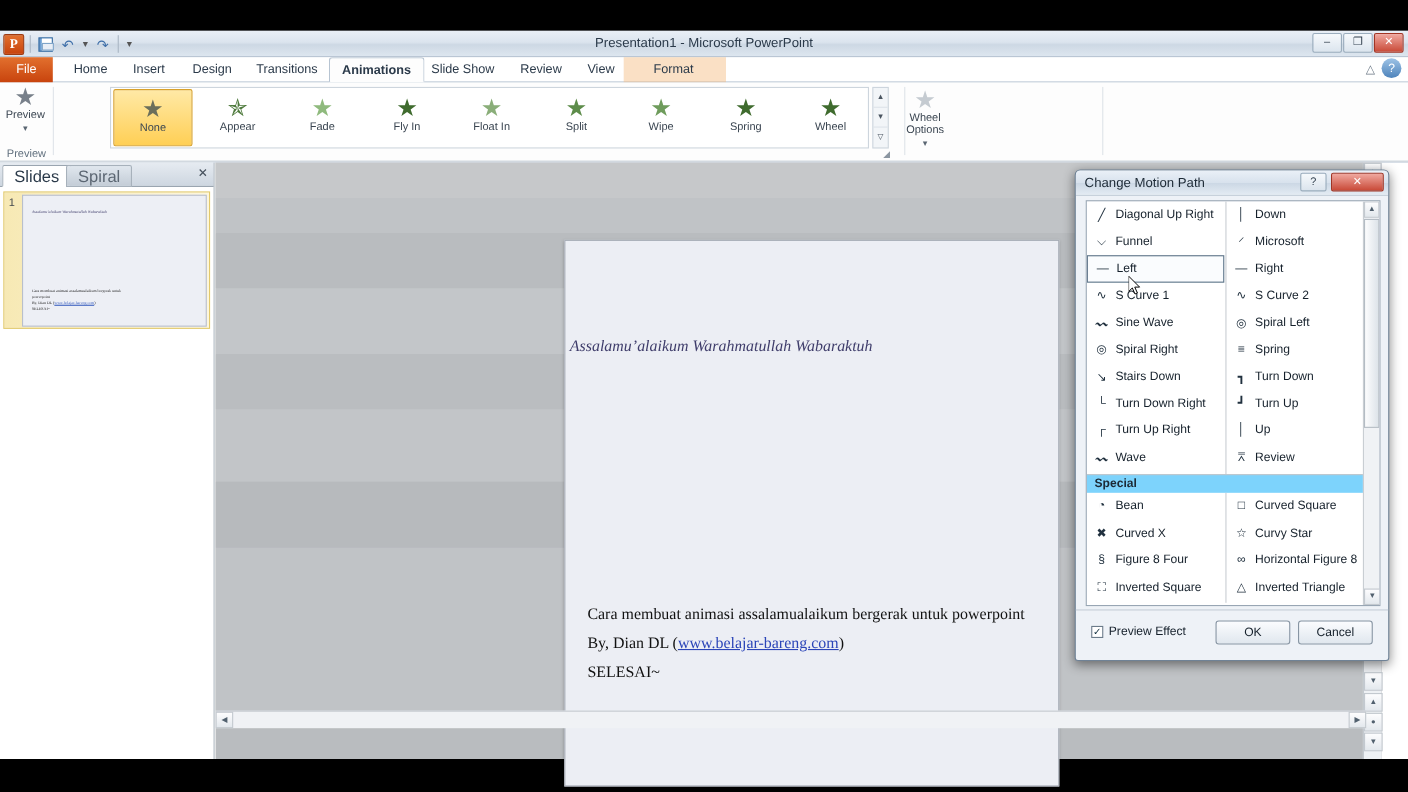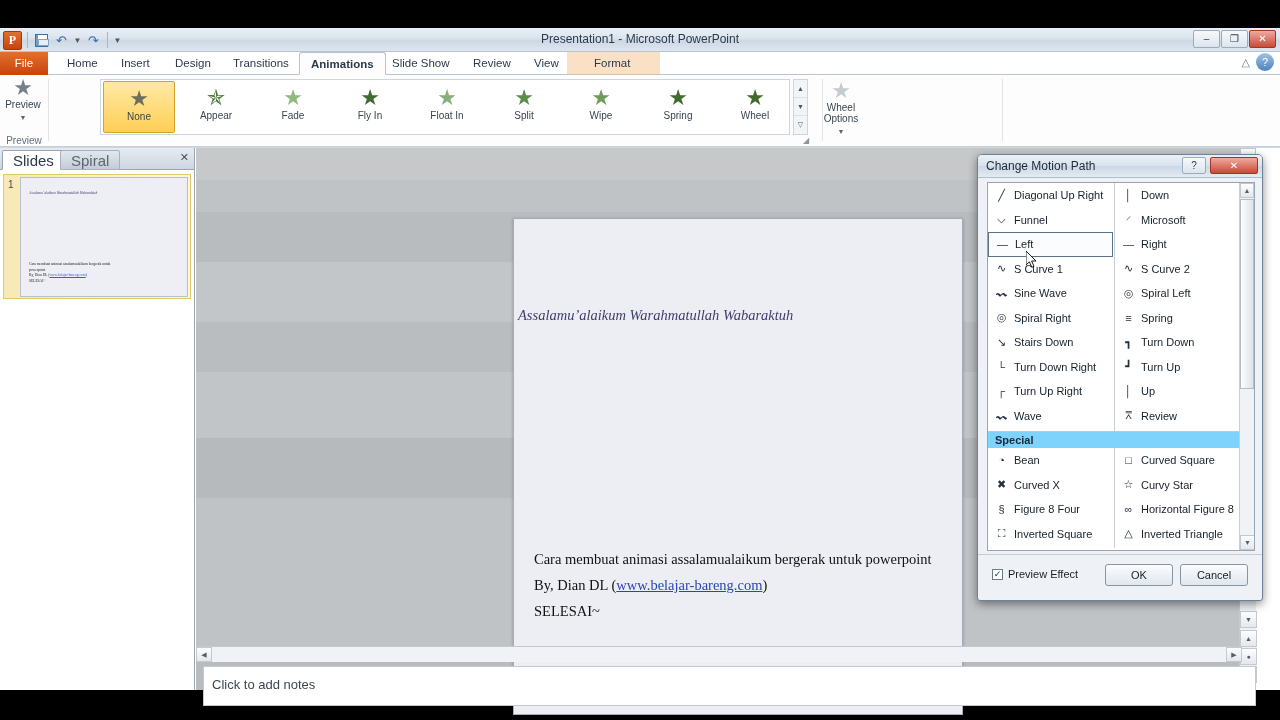--- a/index.html
+++ b/index.html
@@ -355,23 +355,20 @@
           <div class="vbtn" style="position:absolute;left:0;top:500px;width:17px">●</div>
           <div class="vbtn" style="position:absolute;left:0;top:518px;width:17px">▼</div>
         </div>
       </div>
 
       <div class="hscroll">
         <div class="hbtn" style="left:0;top:0">◀</div>
         <div class="hbtn" style="right:0;top:0">▶</div>
       </div>
 
-      <div class="notes">
-        <div class="notes-text">Click to add notes</div>
-      </div>
     </div>
 
     <div class="dlg">
       <div class="dlg-title">
         <span>Change Motion Path</span>
         <div class="dlg-help">?</div>
         <div class="dlg-close">✕</div>
       </div>
 
       <div class="dlg-body">

